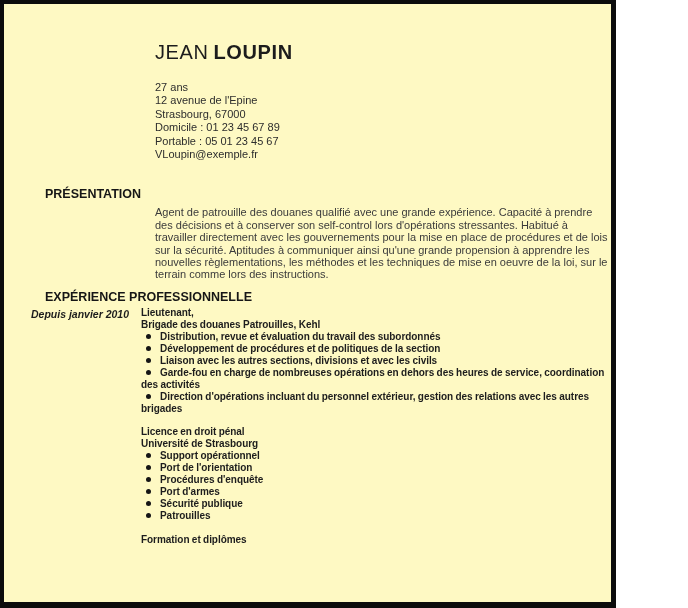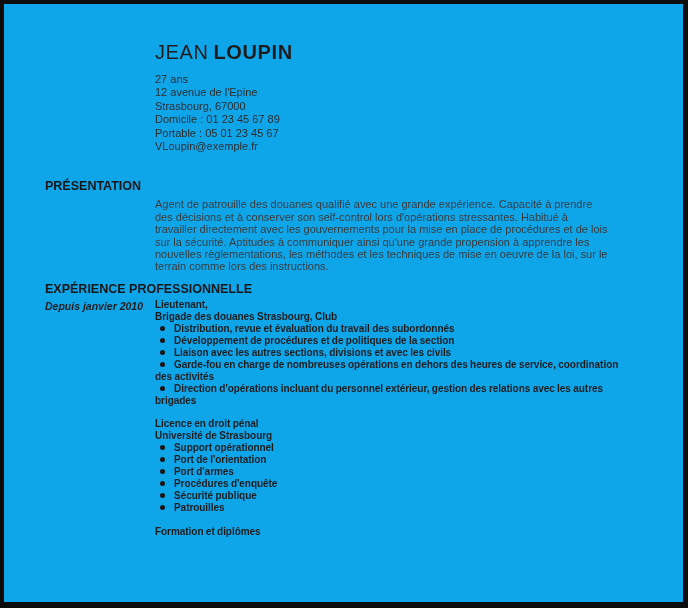--- a/index.html
+++ b/index.html
@@ -1,34 +1,34 @@
 <!DOCTYPE html>
 <html><head>
 <meta charset="utf-8">
 <style>
   html,body{margin:0;padding:0;background:#ffffff;}
   body{font-family:"Liberation Sans",sans-serif;}
   .page{
-    width:688px;height:608px;box-sizing:border-box;background:#0ea5e9;
+    width:616px;height:608px;box-sizing:border-box;background:#fef9c3;
     border-style:solid;border-color:#0c0c0c;border-width:4px 5px 6px 4px;
     overflow:hidden;
   }
   
   .header{margin:36px 0 0 151px;}
   .name{margin:0;font-size:20px;font-weight:400;letter-spacing:.6px;color:#1c1c1c;line-height:1.2;}
   .name .last{font-weight:700;margin-left:5px;}
-  .contact{margin-top:9px;font-size:11px;line-height:13.4px;color:#2d2d2d;}
+  .contact{margin-top:17px;font-size:11px;line-height:13.4px;color:#2d2d2d;}
   
   .sec-heading{margin:0 0 0 41px;font-size:12.5px;font-weight:700;color:#161616;line-height:1.2;}
   
   .presentation{margin-top:26px;}
   .presentation p{margin:4px 0 0 151px;width:457px;font-size:11px;line-height:12.4px;color:#3b3b3b;}
   
   .experience{margin-top:9px;}
-  .exp-row{display:flex;margin:2px 0 0 41px;}
+  .exp-row{display:flex;margin:2px 0 0 26px;justify-content:flex-end;}
   .exp-date{flex:0 0 110px;font-size:10.5px;font-weight:700;font-style:italic;color:#1d1d1d;padding-top:1px;}
   .exp-content{width:470px;font-size:10px;font-weight:700;line-height:12px;color:#1d1d1d;letter-spacing:-.05px;word-spacing:-.3px;}
   ul.blist{list-style:none;margin:0;padding:0;}
   .duties{margin-top:2px;}
   .bullet{display:inline-block;width:5px;height:5px;border-radius:50%;background:#151515;margin:0 9px 1px 5px;vertical-align:middle;}
   .edu{margin-top:11px;}
   .skills{margin-top:13px;margin-left:30px;}
   .formation{margin-top:12px;}
 </style>
 </head>
@@ -62,21 +62,21 @@
   </section>
 
   <section class="experience">
     <h2 class="sec-heading">EXPÉRIENCE PROFESSIONNELLE</h2>
 
     <div class="exp-row">
       <div class="exp-date">Depuis janvier 2010</div>
 
       <div class="exp-content">
         <div class="role">Lieutenant,</div>
-        <div class="org">Brigade des douanes Strasbourg, Club</div>
+        <div class="org">Brigade des douanes Patrouilles, Kehl</div>
 
         <ul class="blist duties">
 
             <li><span class="bullet"></span><span>Distribution, revue et évaluation du travail des subordonnés</span></li>
 
             <li><span class="bullet"></span><span>Développement de procédures et de politiques de la section</span></li>
 
             <li><span class="bullet"></span><span>Liaison avec les autres sections, divisions et avec les civils</span></li>
 
             <li><span class="bullet"></span><span>Garde-fou en charge de nombreuses opérations en dehors des heures de service, coordination des activités</span></li>
@@ -89,23 +89,23 @@
           <div>Licence en droit pénal</div>
           <div>Université de Strasbourg</div>
         </div>
 
         <ul class="blist skills">
 
             <li><span class="bullet"></span><span>Support opérationnel</span></li>
 
             <li><span class="bullet"></span><span>Port de l'orientation</span></li>
 
+            <li><span class="bullet"></span><span>Procédures d'enquête</span></li>
+
             <li><span class="bullet"></span><span>Port d'armes</span></li>
-
-            <li><span class="bullet"></span><span>Procédures d'enquête</span></li>
 
             <li><span class="bullet"></span><span>Sécurité publique</span></li>
 
             <li><span class="bullet"></span><span>Patrouilles</span></li>
           </ul>
 
         <div class="formation">
           <div>Formation et diplômes</div>
         </div>
 

